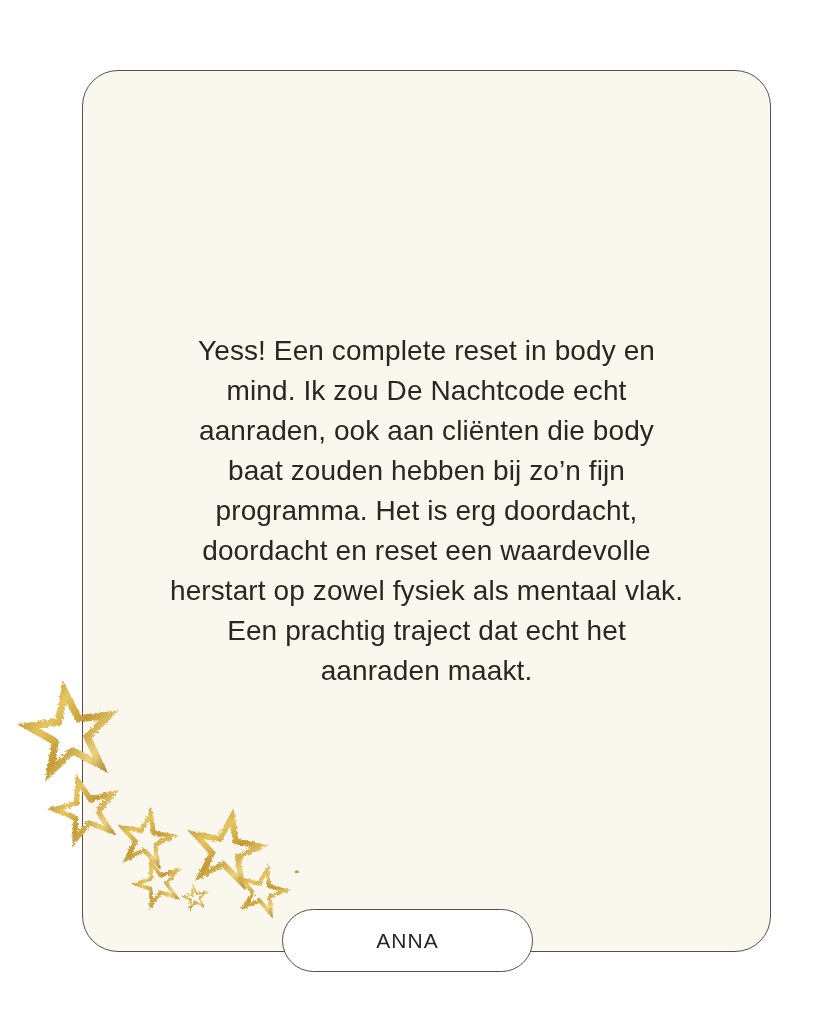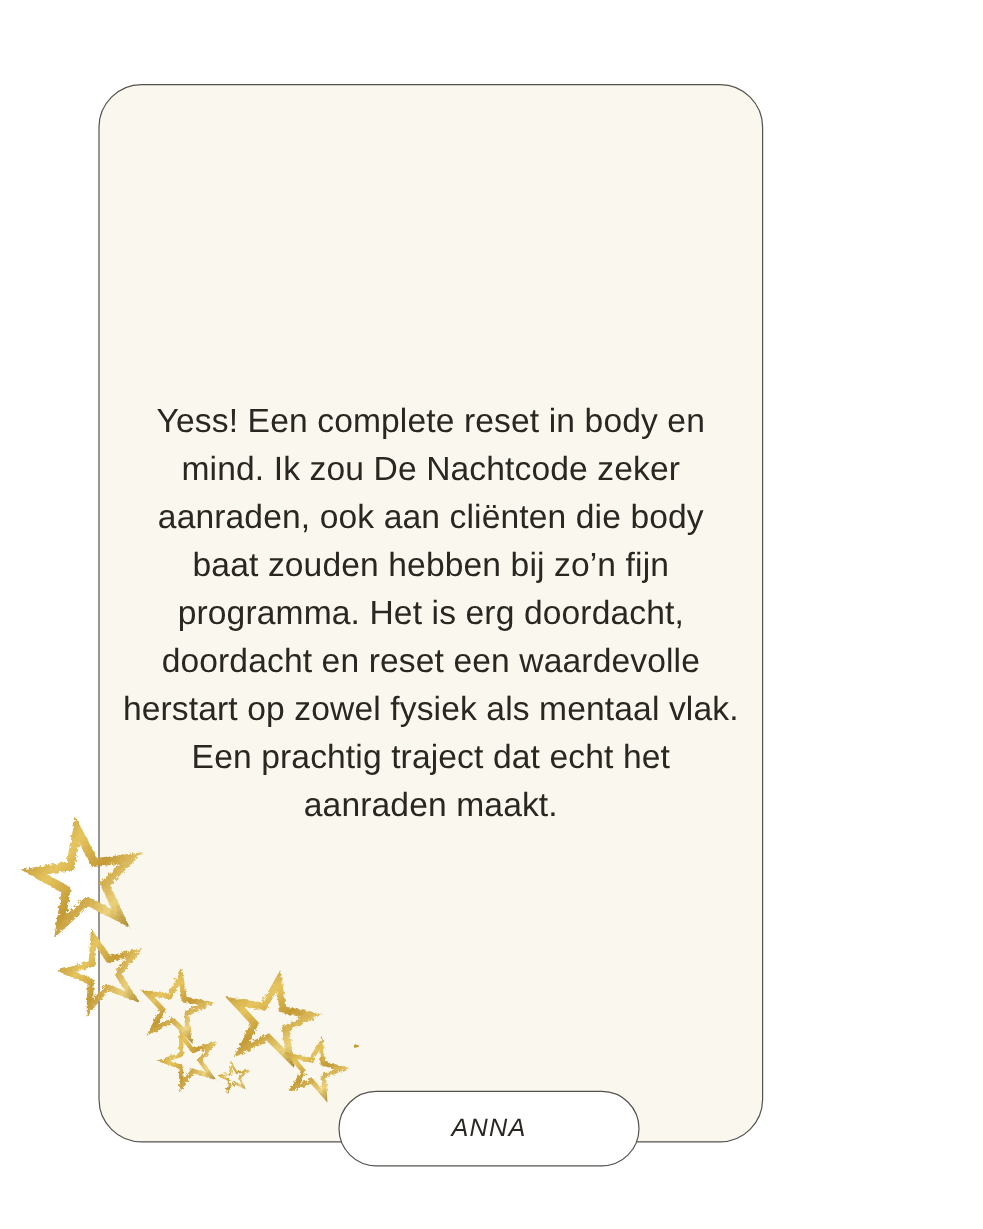--- a/index.html
+++ b/index.html
@@ -11,21 +11,21 @@
     height: 1024px;
     position: relative;
     background: #ffffff;
     overflow: hidden;
     font-family: "Liberation Sans", sans-serif;
   }
   .card {
     position: absolute;
     left: 82px;
     top: 70px;
-    width: 554px;
+    width: 689px;
     height: 882px;
     box-sizing: border-box;
     background: #f9f7ee;
     border: 1px solid #55524d;
     border-radius: 36px;
     display: flex;
     align-items: center;
     justify-content: center;
   }
   .quote {
@@ -51,35 +51,34 @@
     top: 909px;
     width: 251px;
     height: 63px;
     box-sizing: border-box;
     background: #ffffff;
     border: 1px solid #55524d;
     border-radius: 32px;
     display: flex;
     align-items: center;
     justify-content: center;
-    font-style: italic;
   }
   .author-pill span {
     font-size: 21px;
     letter-spacing: 1px;
     color: #2a2622;
   }
 </style>
 </head>
 <body>
 
 <div class="card">
   <div class="quote">
       <div class="line">Yess! Een complete reset in body en</div>
-      <div class="line">mind. Ik zou De Nachtcode zeker</div>
+      <div class="line">mind. Ik zou De Nachtcode echt</div>
       <div class="line">aanraden, ook aan cliënten die body</div>
       <div class="line">baat zouden hebben bij zo’n fijn</div>
       <div class="line">programma. Het is erg doordacht,</div>
       <div class="line">doordacht en reset een waardevolle</div>
       <div class="line">herstart op zowel fysiek als mentaal vlak.</div>
       <div class="line">Een prachtig traject dat echt het</div>
       <div class="line">aanraden maakt.</div>
     </div>
 </div>
 

